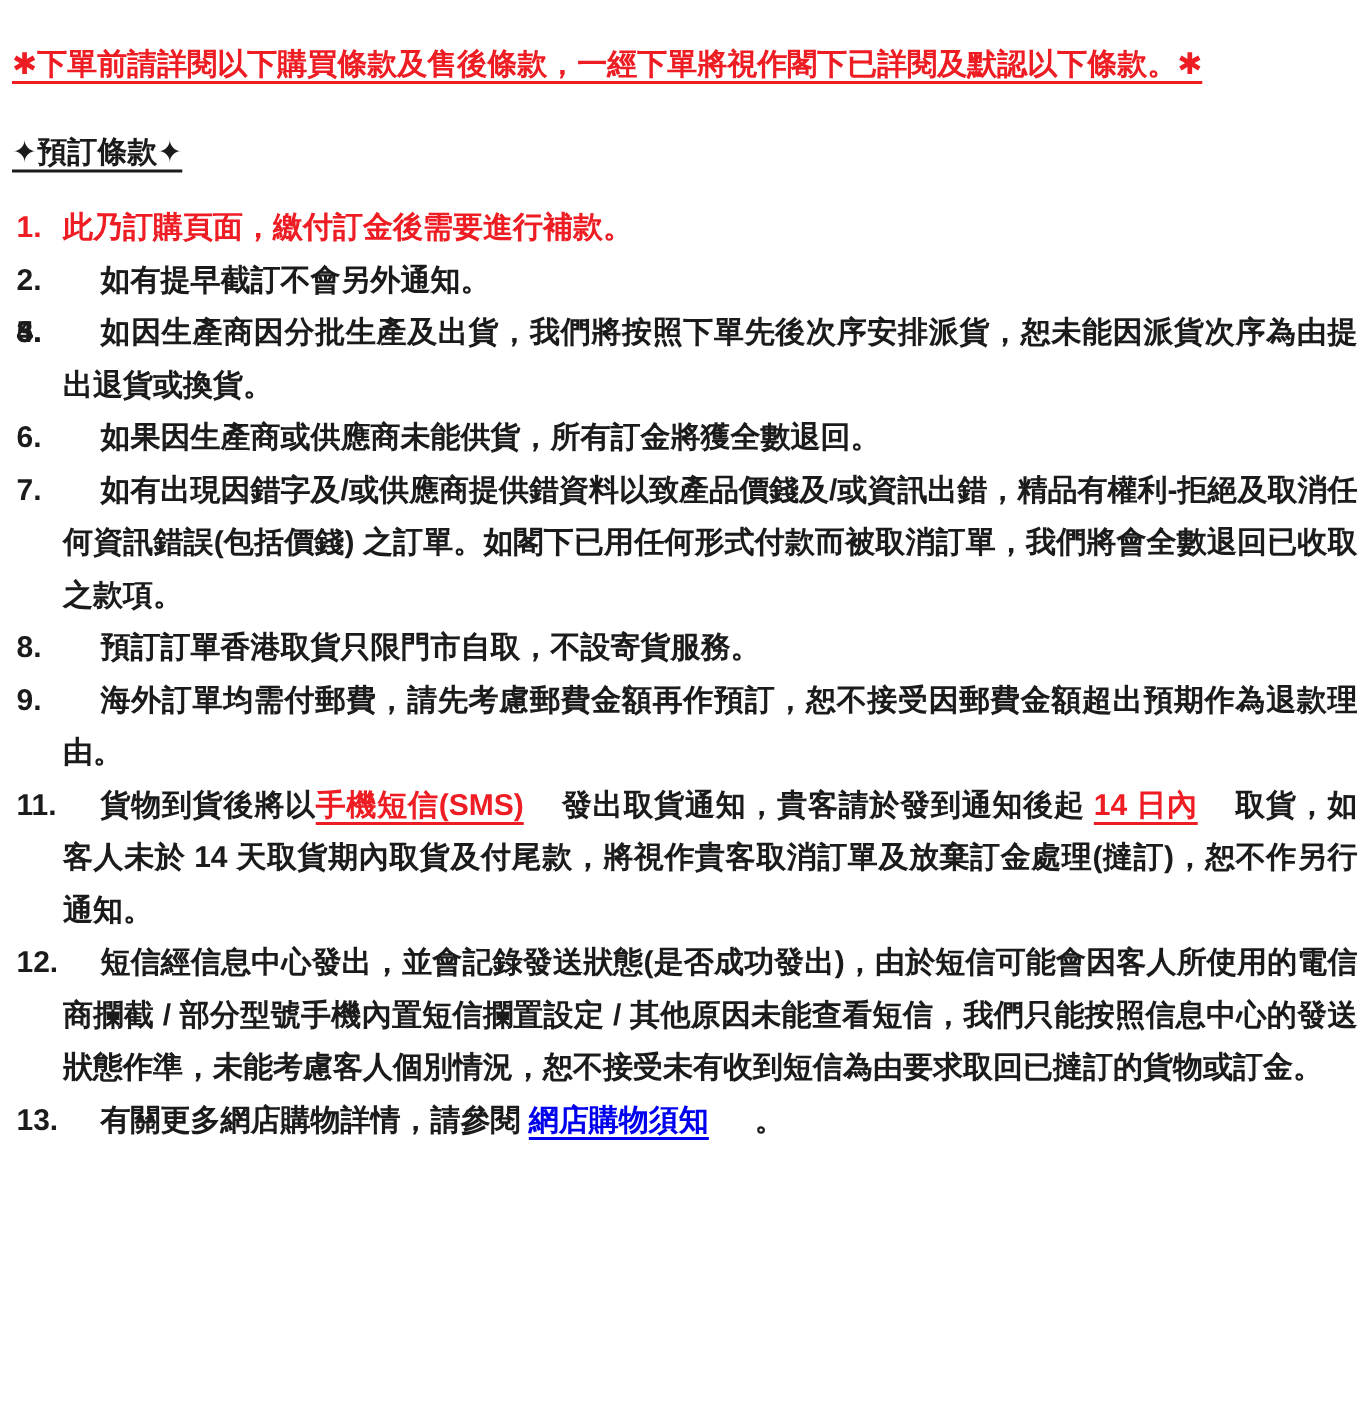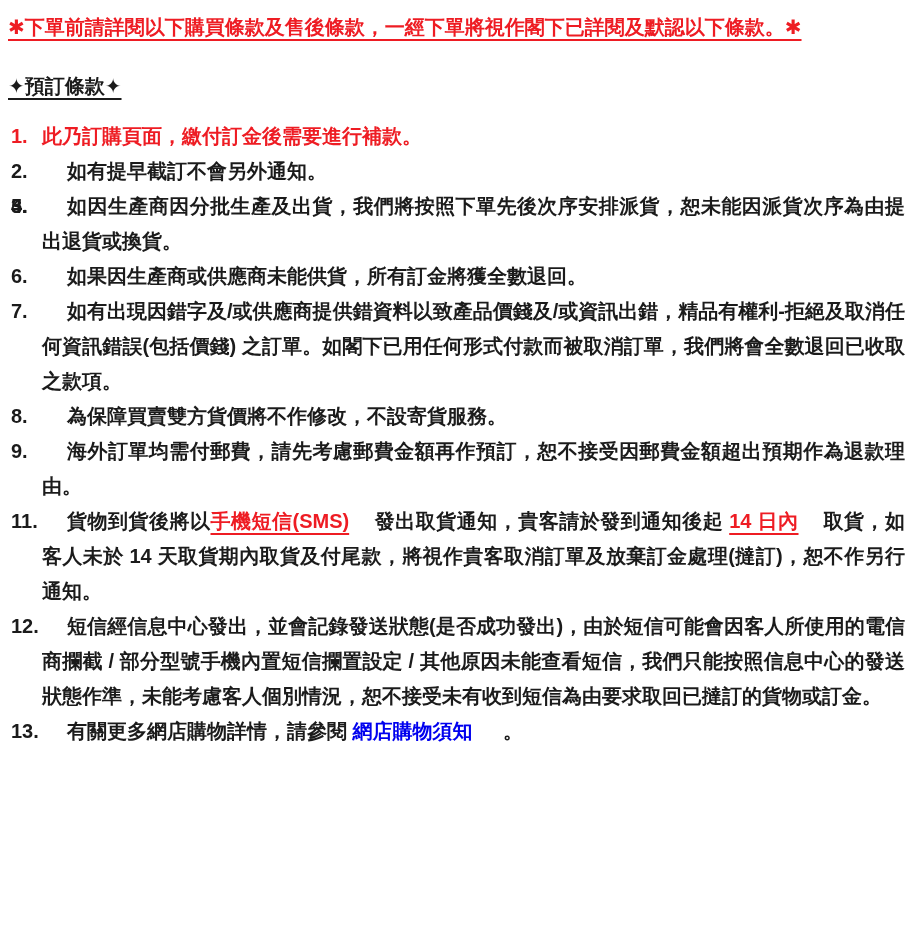--- a/index.html
+++ b/index.html
@@ -8,21 +8,21 @@
     --ink:#1b1b1b;
     --bg:#ffffff;
   }
   html,body{margin:0;padding:0;}
   body{
     width:913px;height:948px;overflow:hidden;background:var(--bg);
     font-family:"Liberation Sans","DejaVu Sans",sans-serif;
     font-weight:bold;color:var(--ink);
     -webkit-font-smoothing:antialiased;
   }
-  .page{padding:12px 8px 0 8px;}
+  .page{padding:28px 8px 0 8px;}
   .notice{
     color:var(--red);
     font-size:20px;line-height:30px;
     text-decoration:underline;text-underline-offset:5px;
     margin-bottom:17px;
     white-space:nowrap;
   }
   .section-title{
     font-size:20px;line-height:28px;
     text-decoration:underline;text-underline-offset:5px;
@@ -41,39 +41,39 @@
     text-align:left;
   }
   .seg-normal{color:var(--ink);margin-left:25px;}
   .seg-red{color:var(--red);}
   .seg-red-underline{
     color:var(--red);
     text-decoration:underline;text-underline-offset:5px;
   }
   .seg-link{
     color:var(--link);
-    text-underline-offset:5px;
+    text-decoration:underline;text-underline-offset:5px;
     cursor:pointer;
   }
 </style>
 </head>
 <body>
 
 <div class="page">
   <div class="notice">✱下單前請詳閱以下購買條款及售後條款，一經下單將視作閣下已詳閱及默認以下條款。✱</div>
 
   <div class="section-title">✦預訂條款✦</div>
 
   <div class="terms">
       <div class="term"><span class="num seg-red">1.</span><span><span class="seg-red">此乃訂購頁面，繳付訂金後需要進行補款。</span></span></div>
       <div class="term"><span class="num">2.</span><span><span class="seg-normal">如有提早截訂不會另外通知。</span></span></div>
       <div class="term"><span class="num">3.</span></div>
       <div class="term"><span class="num">4.</span></div>
       <div class="term"><span class="num">5.</span><span><span class="seg-normal">如因生產商因分批生產及出貨，我們將按照下單先後次序安排派貨，恕未能因派貨次序為由提出退貨或換貨。</span></span></div>
       <div class="term"><span class="num">6.</span><span><span class="seg-normal">如果因生產商或供應商未能供貨，所有訂金將獲全數退回。</span></span></div>
       <div class="term"><span class="num">7.</span><span><span class="seg-normal">如有出現因錯字及/或供應商提供錯資料以致產品價錢及/或資訊出錯，精品有權利-拒絕及取消任何資訊錯誤(包括價錢) 之訂單。如閣下已用任何形式付款而被取消訂單，我們將會全數退回已收取之款項。</span></span></div>
-      <div class="term"><span class="num">8.</span><span><span class="seg-normal">為保障買賣雙方貨價將不作修改，不設寄貨服務。</span></span></div>
+      <div class="term"><span class="num">8.</span><span><span class="seg-normal">預訂訂單香港取貨只限門市自取，不設寄貨服務。</span></span></div>
       <div class="term"><span class="num">9.</span><span><span class="seg-normal">海外訂單均需付郵費，請先考慮郵費金額再作預訂，恕不接受因郵費金額超出預期作為退款理由。</span></span></div>
       <div class="term"><span class="num">11.</span><span><span class="seg-normal">貨物到貨後將以</span><span class="seg-red-underline">手機短信(SMS)</span><span class="seg-normal">發出取貨通知，貴客請於發到通知後起 </span><span class="seg-red-underline">14 日內</span><span class="seg-normal">取貨，如客人未於 14 天取貨期內取貨及付尾款，將視作貴客取消訂單及放棄訂金處理(撻訂)，恕不作另行通知。</span></span></div>
       <div class="term"><span class="num">12.</span><span><span class="seg-normal">短信經信息中心發出，並會記錄發送狀態(是否成功發出)，由於短信可能會因客人所使用的電信商攔截 / 部分型號手機內置短信攔置設定 / 其他原因未能查看短信，我們只能按照信息中心的發送狀態作準，未能考慮客人個別情況，恕不接受未有收到短信為由要求取回已撻訂的貨物或訂金。</span></span></div>
       <div class="term"><span class="num">13.</span><span><span class="seg-normal">有關更多網店購物詳情，請參閱 </span><span class="seg-link">網店購物須知</span><span class="seg-normal"> 。</span></span></div>
     </div>
 </div>
 
 </body></html>

